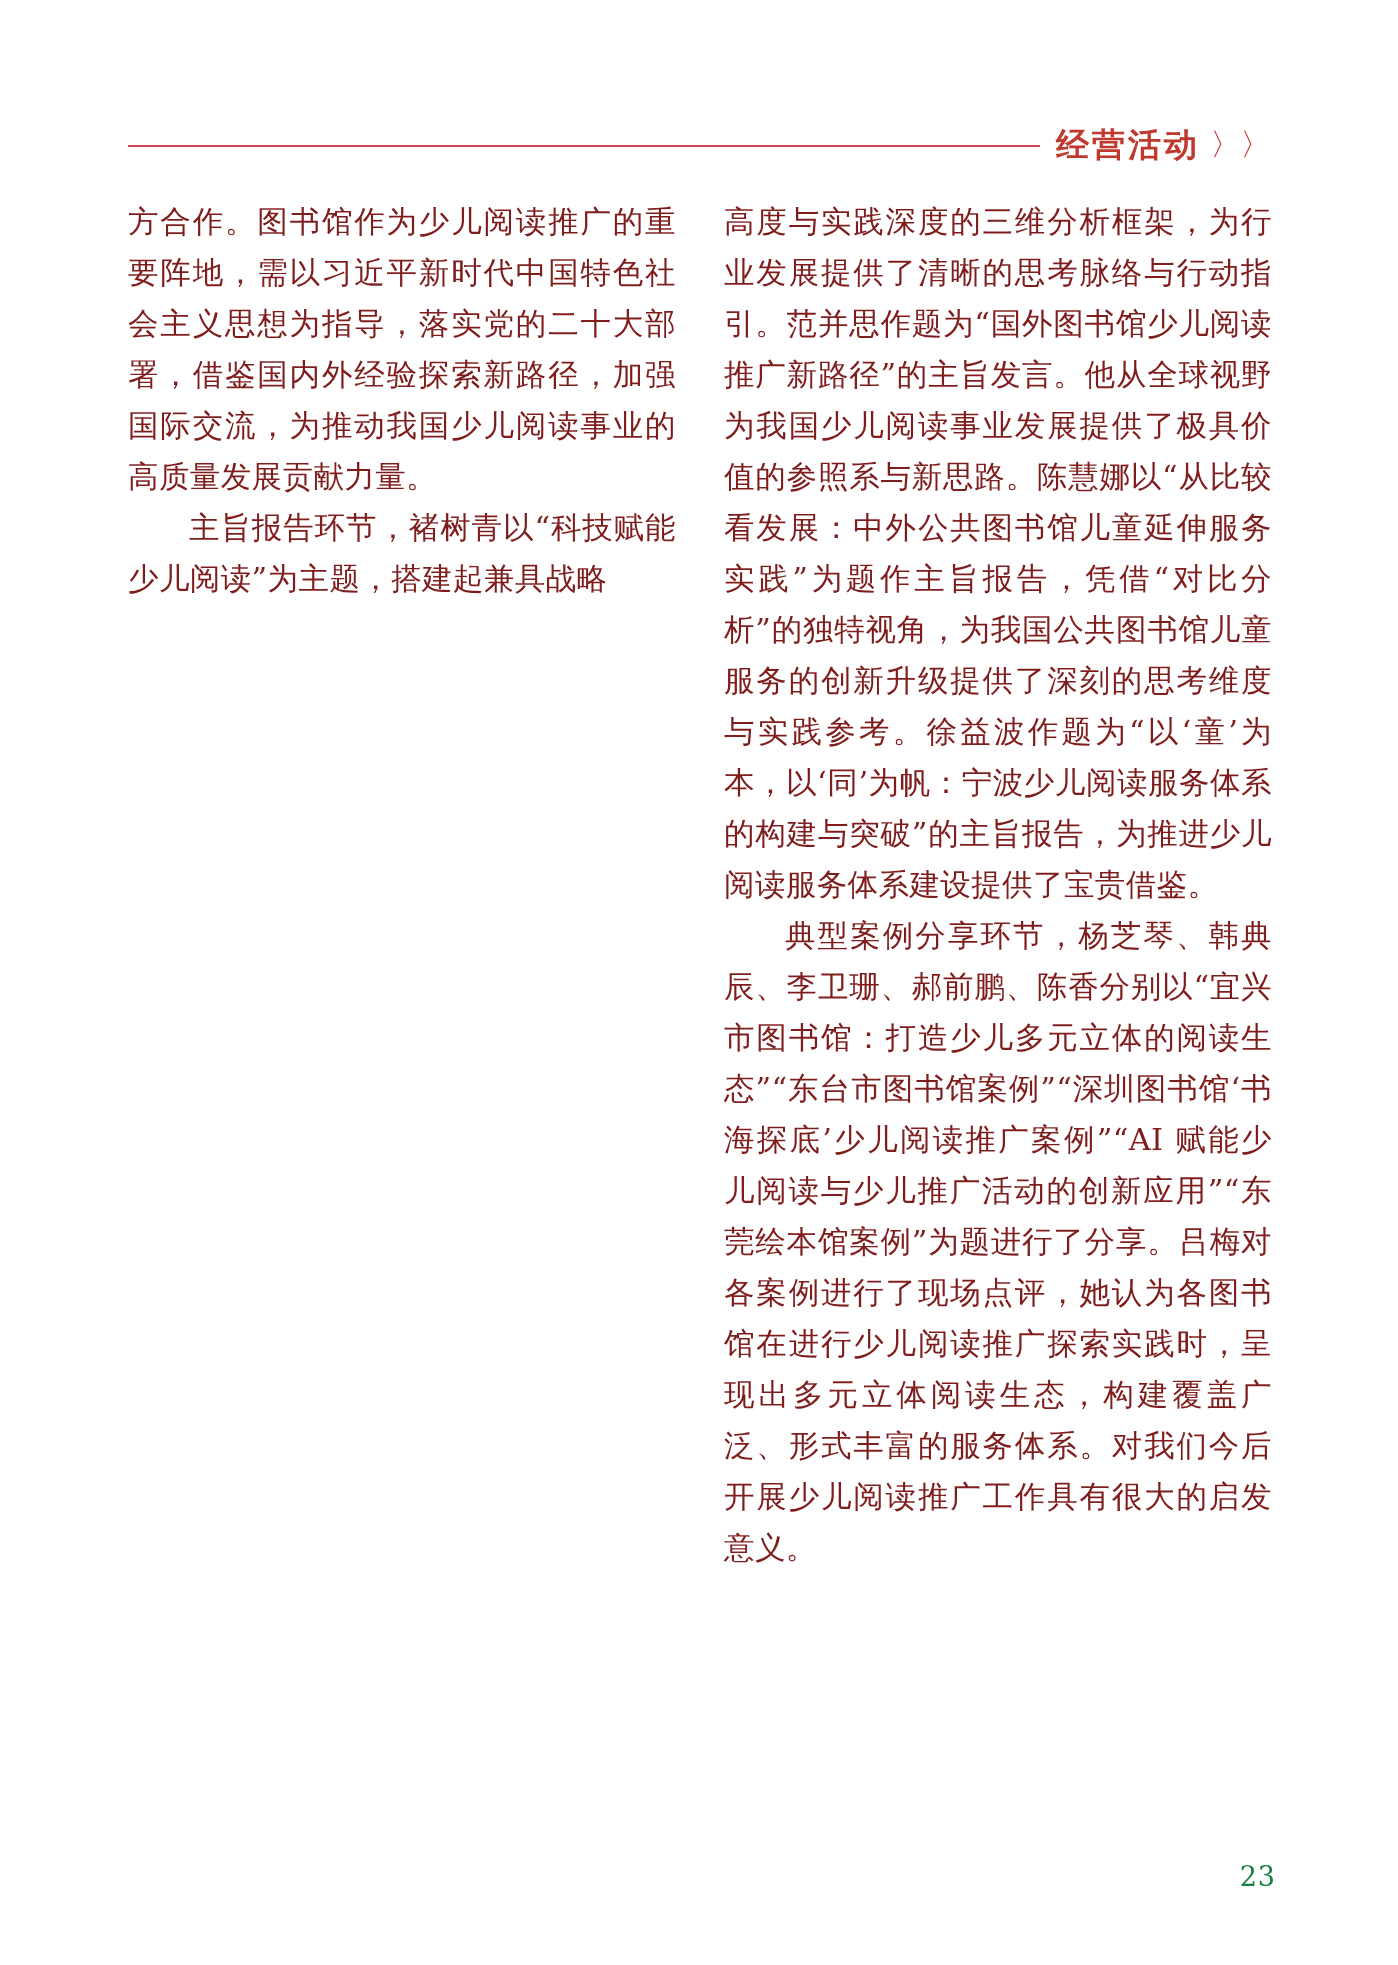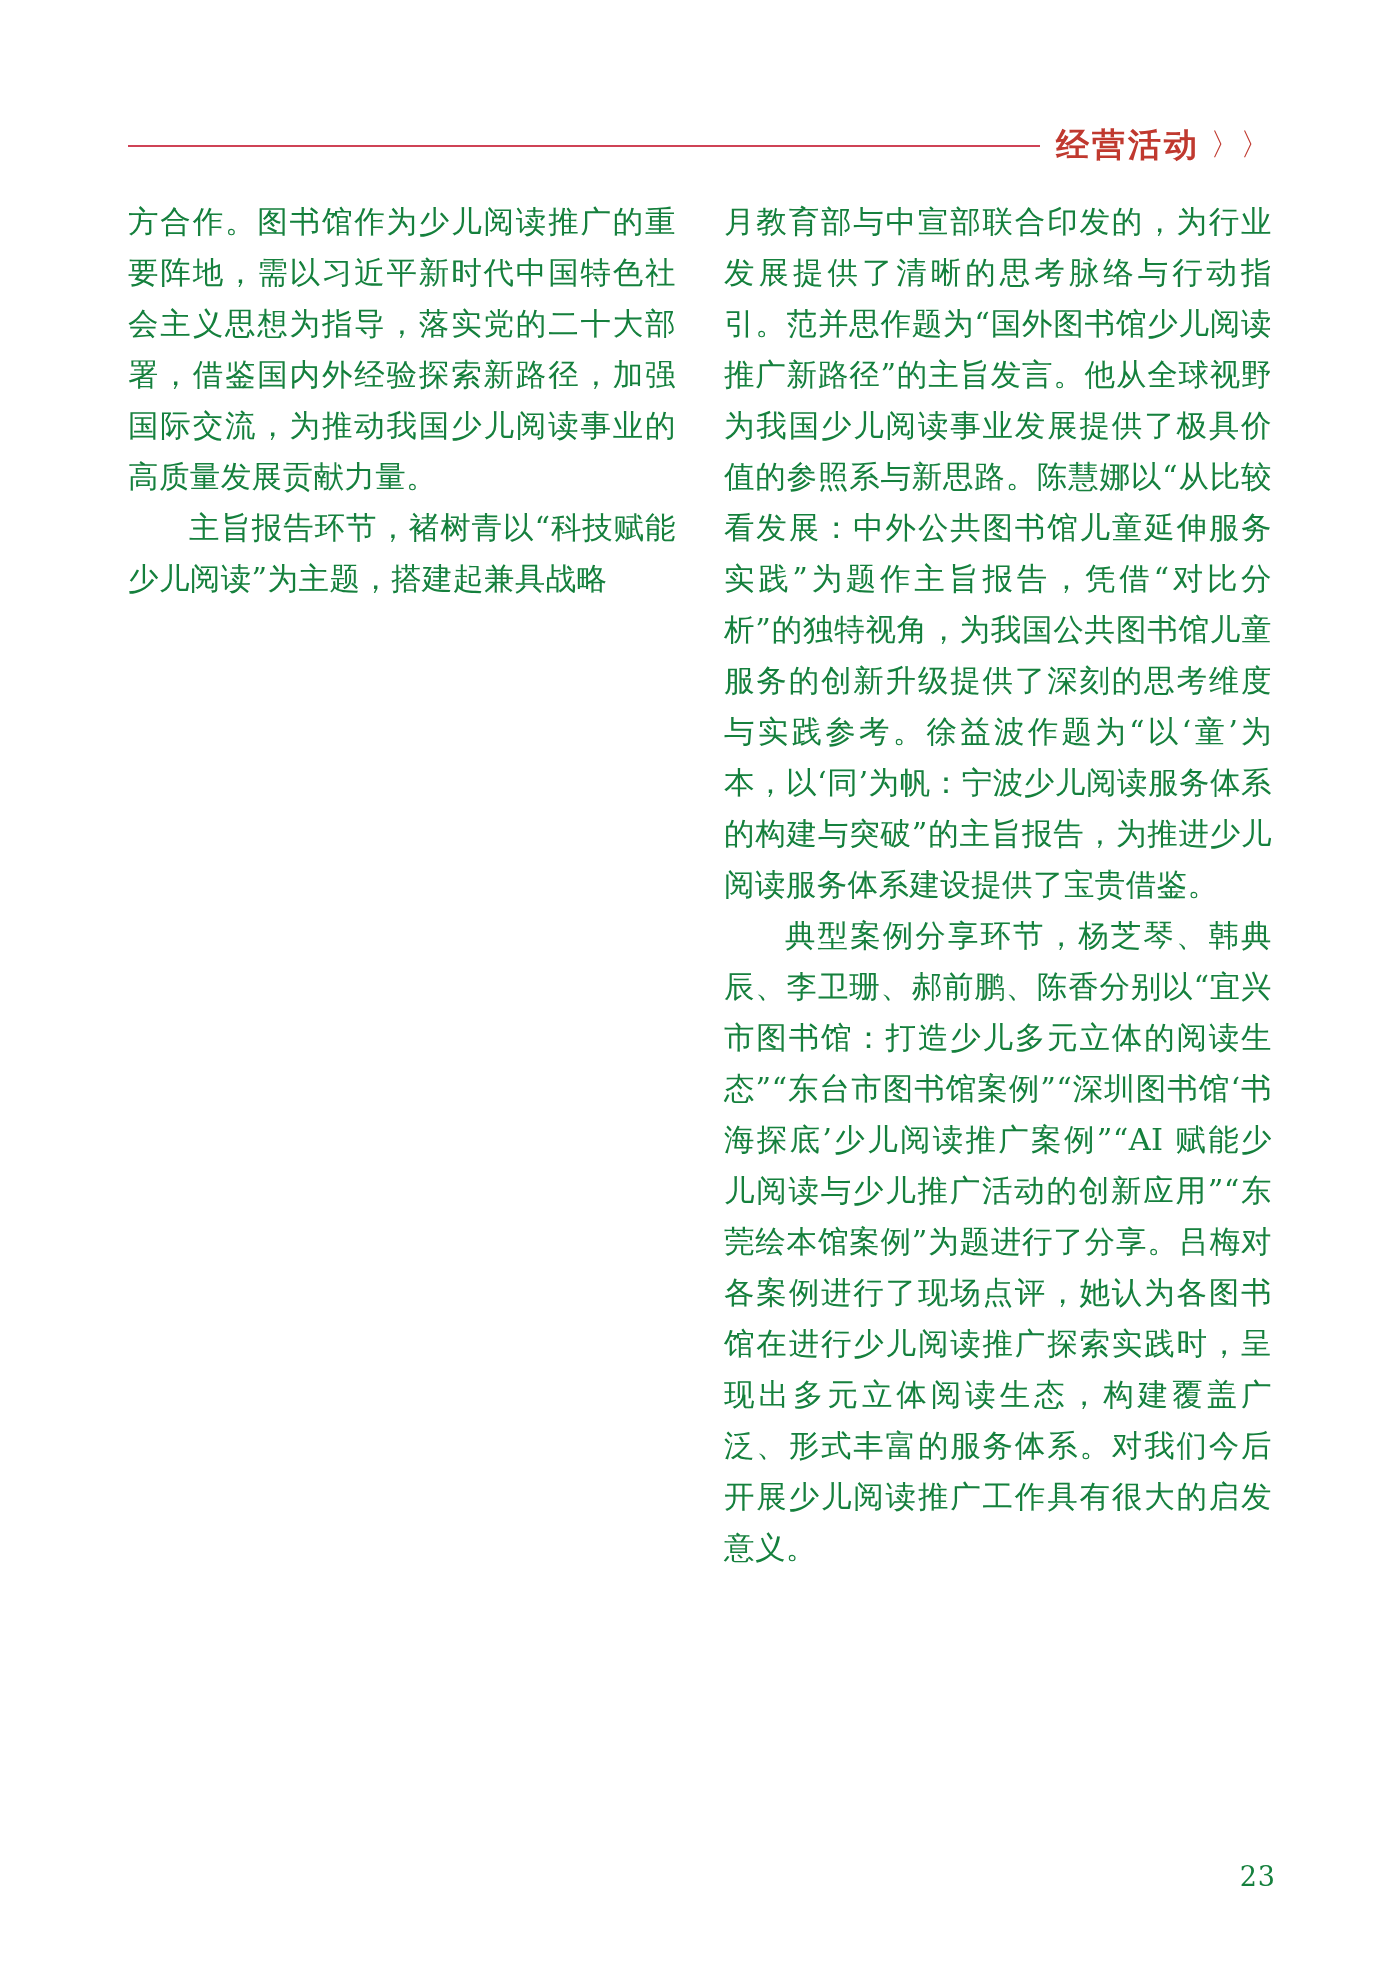--- a/index.html
+++ b/index.html
@@ -71,21 +71,21 @@
     gap: 48px;
   }
   .column {
     width: 548px;
   }
   .para {
     margin: 0;
     font-family: "DejaVu Serif", "Liberation Serif", serif;
     font-size: 30.5px;
     line-height: 51px;
-    color: #15803d;
+    color: #7f1d1d;
     text-align: justify;
     text-justify: inter-character;
     text-align-last: left;
     letter-spacing: 0.4px;
     word-break: break-all;
     text-indent: 0;
   }
   .para.indent {
     text-indent: 2em;
   }
@@ -113,21 +113,21 @@
   </div>
 
   <div class="columns">
 
     <div class="column">
       <p class="para">方合作。图书馆作为少儿阅读推广的重要阵地，需以习近平新时代中国特色社会主义思想为指导，落实党的二十大部署，借鉴国内外经验探索新路径，加强国际交流，为推动我国少儿阅读事业的高质量发展贡献力量。</p>
       <p class="para indent">主旨报告环节，褚树青以“科技赋能少儿阅读”为主题，搭建起兼具战略</p>
     </div>
 
     <div class="column">
-      <p class="para">月教育部与中宣部联合印发的，为行业发展提供了清晰的思考脉络与行动指引。范并思作题为“国外图书馆少儿阅读推广新路径”的主旨发言。他从全球视野为我国少儿阅读事业发展提供了极具价值的参照系与新思路。陈慧娜以“从比较看发展：中外公共图书馆儿童延伸服务实践”为题作主旨报告，凭借“对比分析”的独特视角，为我国公共图书馆儿童服务的创新升级提供了深刻的思考维度与实践参考。徐益波作题为“以‘童’为本，以‘同’为帆：宁波少儿阅读服务体系的构建与突破”的主旨报告，为推进少儿阅读服务体系建设提供了宝贵借鉴。</p>
+      <p class="para">高度与实践深度的三维分析框架，为行业发展提供了清晰的思考脉络与行动指引。范并思作题为“国外图书馆少儿阅读推广新路径”的主旨发言。他从全球视野为我国少儿阅读事业发展提供了极具价值的参照系与新思路。陈慧娜以“从比较看发展：中外公共图书馆儿童延伸服务实践”为题作主旨报告，凭借“对比分析”的独特视角，为我国公共图书馆儿童服务的创新升级提供了深刻的思考维度与实践参考。徐益波作题为“以‘童’为本，以‘同’为帆：宁波少儿阅读服务体系的构建与突破”的主旨报告，为推进少儿阅读服务体系建设提供了宝贵借鉴。</p>
       <p class="para indent">典型案例分享环节，杨芝琴、韩典辰、李卫珊、郝前鹏、陈香分别以“宜兴市图书馆：打造少儿多元立体的阅读生态”“东台市图书馆案例”“深圳图书馆‘书海探底’少儿阅读推广案例”“AI 赋能少儿阅读与少儿推广活动的创新应用”“东莞绘本馆案例”为题进行了分享。吕梅对各案例进行了现场点评，她认为各图书馆在进行少儿阅读推广探索实践时，呈现出多元立体阅读生态，构建覆盖广泛、形式丰富的服务体系。对我们今后开展少儿阅读推广工作具有很大的启发意义。</p>
     </div>
 
   </div>
 
   <div class="page-number">23</div>
 
 </div>
 
 </body></html>

